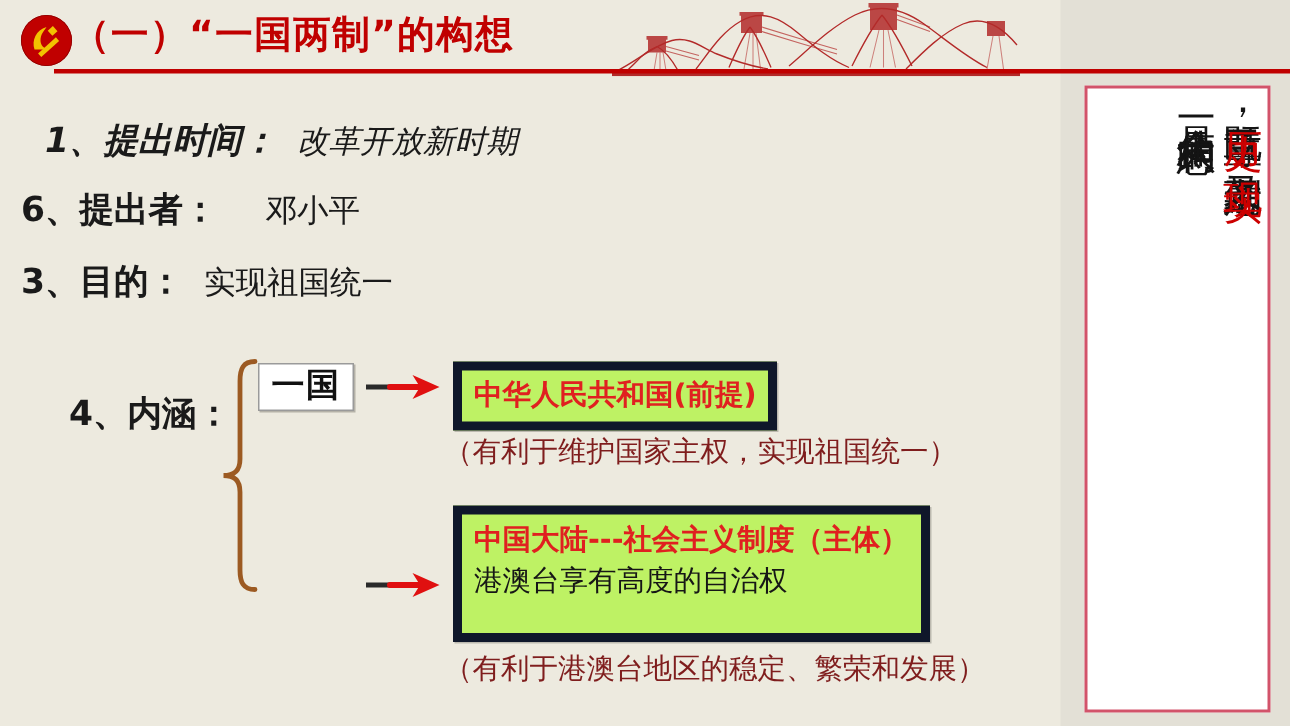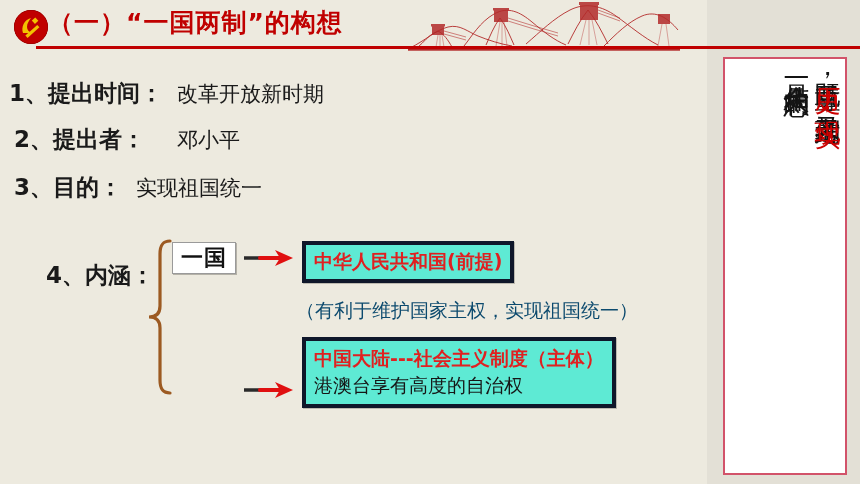--- a/index.html
+++ b/index.html
@@ -73,21 +73,21 @@
   }
   .lbl {
     font-family: "DejaVu Sans", "Liberation Sans", sans-serif;
     font-weight: bold;
     font-size: 23px;
   }
   .val {
     font-family: "Liberation Serif", "DejaVu Serif", serif;
     font-size: 21px;
   }
-  #line1 { left: 9px; top: 78px; }
+  #line1 { left: 30px; top: 78px; font-style: italic; }
   #line2 { left: 14px; top: 124px; }
   #line3 { left: 14px; top: 172px; }
   #line4 { left: 14px; top: 260px; margin-left: 32px; }
   .gap-sm { display:inline-block; width:6px; }
   .gap-md { display:inline-block; width:24px; }
 
   
   .brace {
     position: absolute;
     left: 146px; top: 238px;
@@ -112,53 +112,52 @@
   #box-liangzhi { left: 172px; top: 374px; width: 62px; height: 30px; }
 
   
   .arrow { position: absolute; }
   #arrow1 { left: 244px; top: 248px; width: 50px; height: 20px; }
   #arrow2 { left: 244px; top: 380px; width: 50px; height: 20px; }
 
   
   .cbox {
     position: absolute;
-    background: #5eead4;
-    border: 4px solid #0f172a;
+    background: #bef264;
+    border: 6px solid #0f172a;
     box-shadow: 1px 1px 0 #bcb9af;
     white-space: nowrap;
   }
   #cbox-top {
     left: 302px; top: 241px;
     padding: 3px 8px 4px 8px;
   }
   #cbox-bottom {
     left: 302px; top: 337px;
-    padding: 4px 8px 5px 8px;
+    padding: 4px 8px 21px 8px;
   }
   .red-text {
     color: #e02020;
     font-family: "DejaVu Sans", "Liberation Sans", sans-serif;
     font-weight: bold;
     font-size: 19px;
     line-height: 27px;
   }
   .black-text {
     color: #161616;
     font-family: "DejaVu Sans", "Liberation Sans", sans-serif;
     font-size: 19px;
     line-height: 27px;
   }
   .note {
     position: absolute;
     white-space: nowrap;
-    color: #0c4a6e;
+    color: #7f1d1d;
     font-family: "DejaVu Sans", "Liberation Sans", sans-serif;
     font-size: 19px;
-    margin-top: 10px;
   }
   #note-top { left: 296px; top: 288px; }
   #note-bottom { left: 296px; top: 433px; }
 
   
   .vpanel {
     position: absolute;
     left: 723px; top: 57px;
     width: 124px; height: 418px;
     background: #ffffff;
@@ -245,21 +244,21 @@
     <div class="title-rule"></div>
   </div>
 
   <div class="line" id="line1">
     <span class="lbl">1、提出时间：</span>
     <span class="gap-sm"></span>
     <span class="val">改革开放新时期</span>
   </div>
 
   <div class="line" id="line2">
-    <span class="lbl">2、提出者：</span>
+    <span class="lbl">6、提出者：</span>
     <span class="gap-md"></span>
     <span class="val">邓小平</span>
   </div>
 
   <div class="line" id="line3">
     <span class="lbl">3、目的：</span>
     <span class="gap-sm"></span>
     <span class="val">实现祖国统一</span>
   </div>
 
@@ -290,19 +289,20 @@
     <path d="M0 10 L 30 10" stroke="#2a2a2a" stroke-width="3.4" stroke-linecap="round"></path>
     <path d="M16 10 L 36 10" stroke="#e01010" stroke-width="4" stroke-linecap="round"></path>
     <path d="M31 2 L 49 10 L 31 18 L 36 10 Z" fill="#e01010"></path>
   </svg>
 
   <div class="cbox" id="cbox-bottom">
     <div class="red-text">中国大陆---社会主义制度（主体）</div>
     <div class="black-text">港澳台享有高度的自治权</div>
   </div>
 
+  <div class="note" id="note-bottom">（有利于港澳台地区的稳定、繁荣和发展）</div>
 
   <div class="vpanel">
     <div class="vcol" id="vcol-1"><span>既尊重了</span><span class="hl">历史</span><span>，又考虑到了</span><span class="hl">现实</span><span class="hl">，</span></div>
     <div class="vcol" id="vcol-2">是一个伟大的构想</div>
   </div>
 
 </div>
 
 </body></html>

